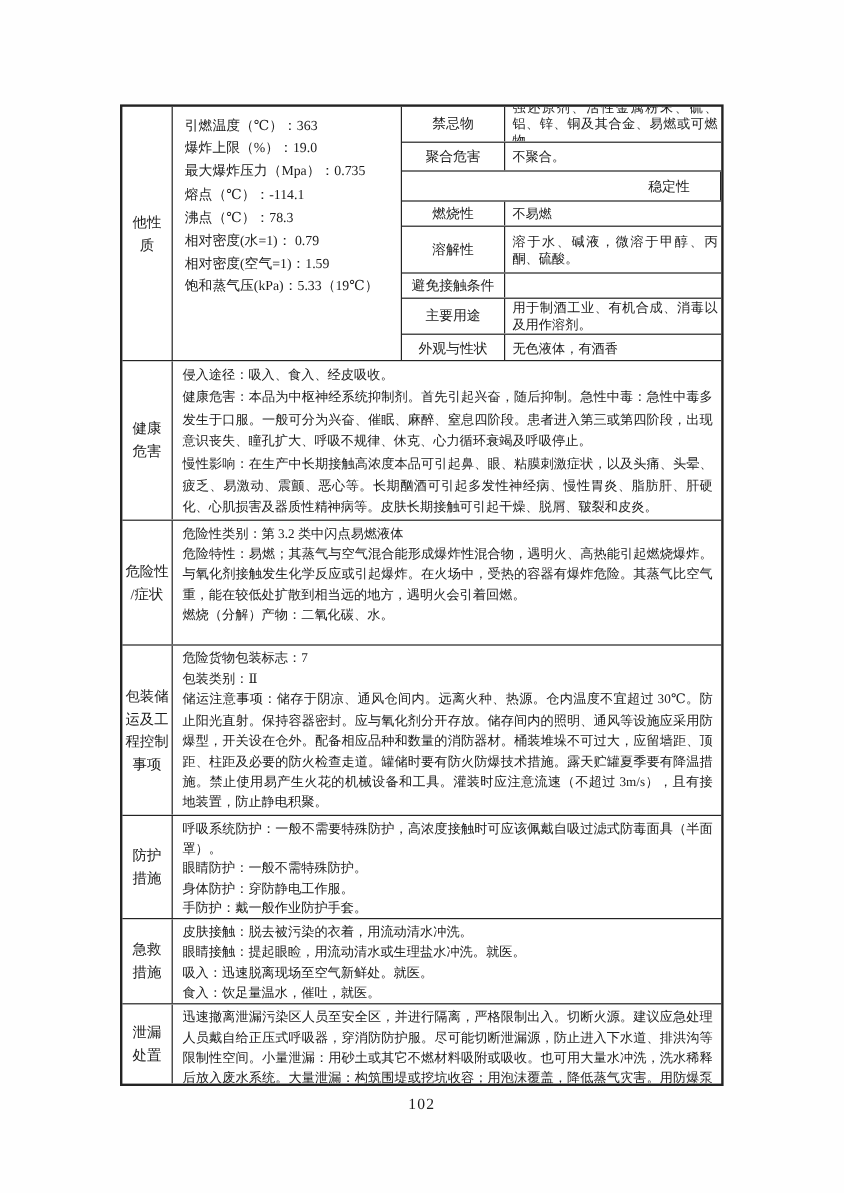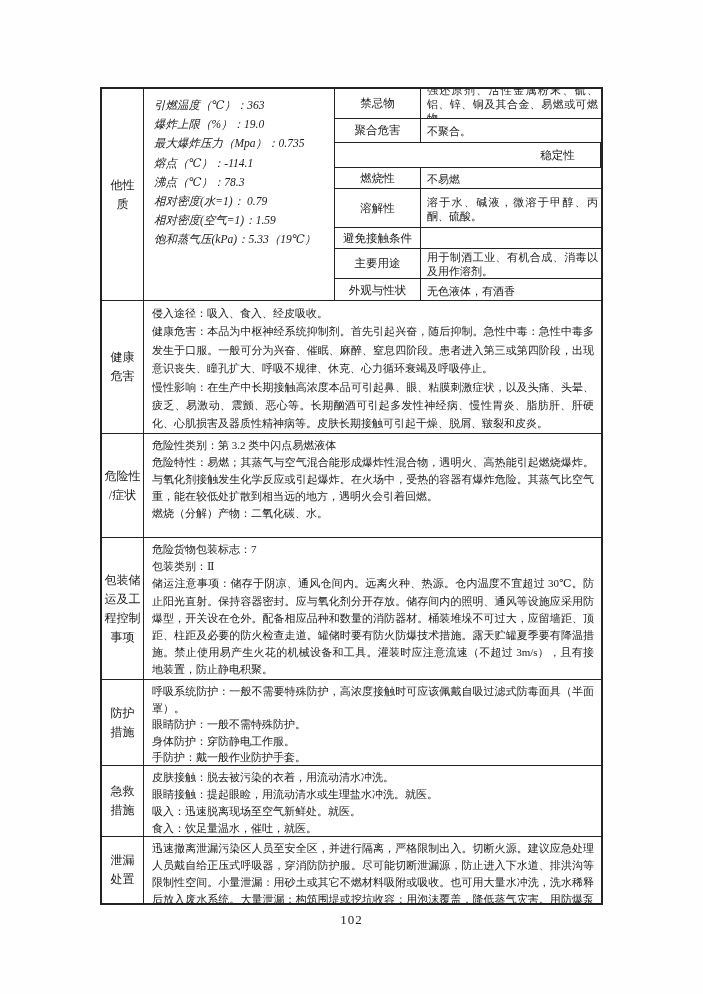--- a/index.html
+++ b/index.html
@@ -41,21 +41,21 @@
   .row-risk   .para{line-height:16.9px;}
   .row-pack   .para{line-height:17.2px;}
   .row-prot   .para{line-height:16.6px;}
   .row-aid    .para{line-height:17px;}
   .row-leak   .para{line-height:16.9px;}
 
   .props-cell{
     flex:0 0 191px;box-sizing:border-box;border-right:1.5px solid #232323;
     padding:7px 2px 0 10px;font-size:11.5px;overflow:hidden;
   }
-  .prop-line{line-height:19.2px;white-space:nowrap;font-style:italic;}
+  .prop-line{line-height:19.2px;white-space:nowrap;}
 
   .sub-table{flex:1;display:flex;flex-direction:column;overflow:hidden;}
   .sub-row{display:flex;box-sizing:border-box;border-bottom:1.5px solid #232323;overflow:hidden;}
   .sub-row:last-child{border-bottom:none;}
   .sub-label{
     flex:0 0 86px;box-sizing:border-box;border-right:1.5px solid #232323;
     display:flex;align-items:center;justify-content:center;
     text-align:center;font-size:11.5px;overflow:hidden;
   }
   .sub-value{

